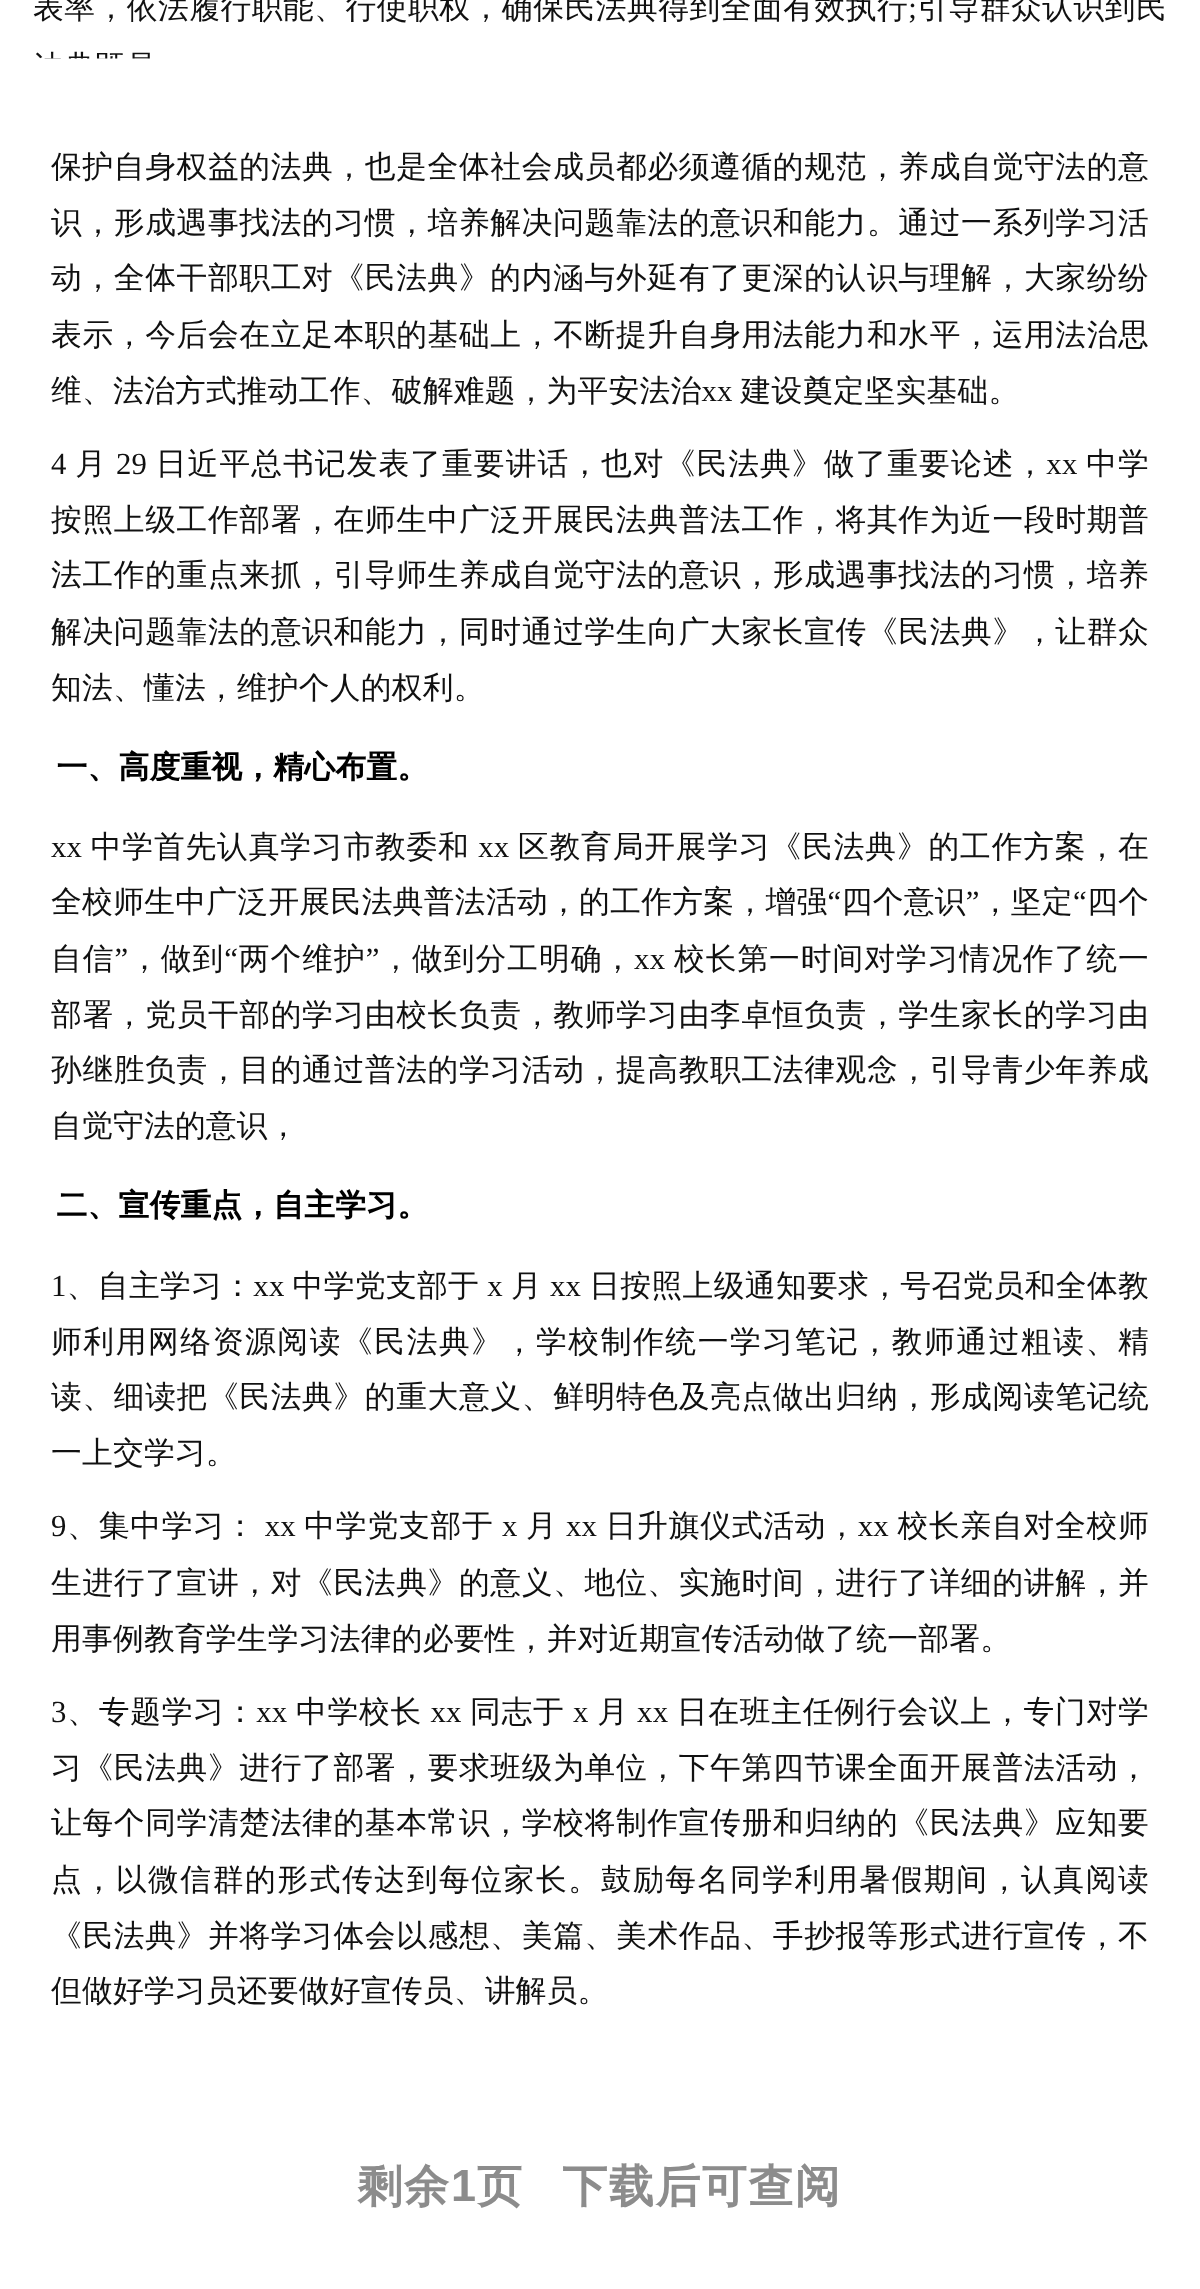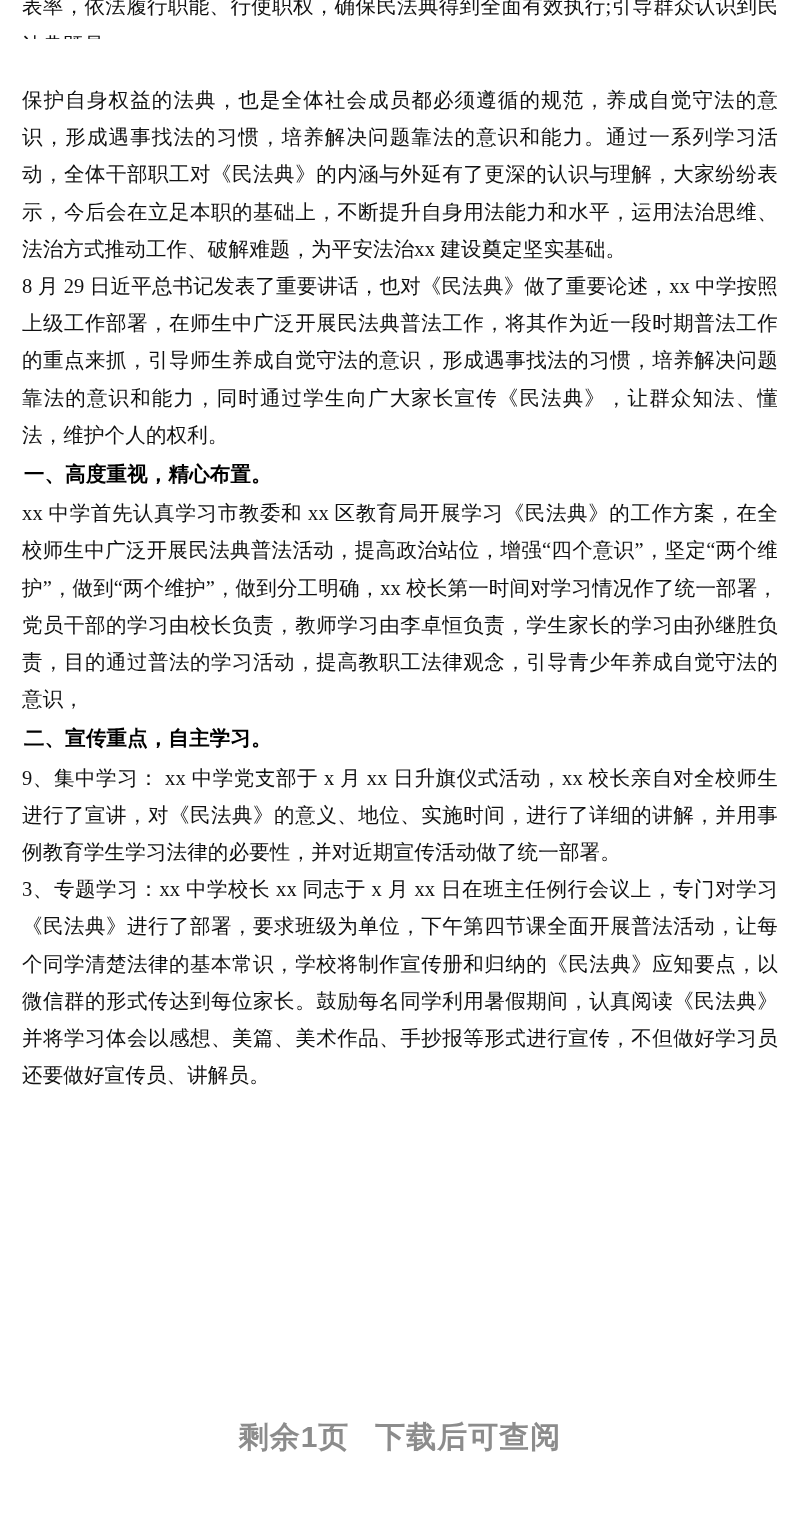--- a/index.html
+++ b/index.html
@@ -38,41 +38,41 @@
     text-align: justify;
     color: #111;
   }
   .doc-body {
     position: absolute;
     left: 22px;
     right: 22px;
     top: 82px;
   }
   .para {
-    margin: 0;
+    margin: 12px;
     font-size: 20.5px;
     line-height: 37.2px;
     letter-spacing: 0.15px;
     text-align: justify;
     text-justify: inter-ideograph;
     color: #111;
   }
   .heading {
-    margin: 2px;
+    margin: 16px;
     font-size: 20.5px;
     line-height: 37.2px;
     font-weight: bold;
     letter-spacing: 0.15px;
     color: #000;
   }
   .footer-note {
     position: absolute;
     left: 0;
     right: 0;
-    bottom: 68px;
+    bottom: 48px;
     text-align: center;
     font-size: 30px;
     font-weight: bold;
     color: #8c8c8c;
     letter-spacing: 1px;
     font-family: "Liberation Sans", sans-serif;
   }
   .footer-note .gap {
     display: inline-block;
     width: 26px;
@@ -82,24 +82,25 @@
 <body>
 
 <div class="page">
 
   <div class="clipped-top">
     <p>表率，依法履行职能、行使职权，确保民法典得到全面有效执行;引导群众认识到民法典既是</p>
   </div>
 
   <div class="doc-body">
     <p class="para">保护自身权益的法典，也是全体社会成员都必须遵循的规范，养成自觉守法的意识，形成遇事找法的习惯，培养解决问题靠法的意识和能力。通过一系列学习活动，全体干部职工对《民法典》的内涵与外延有了更深的认识与理解，大家纷纷表示，今后会在立足本职的基础上，不断提升自身用法能力和水平，运用法治思维、法治方式推动工作、破解难题，为平安法治xx 建设奠定坚实基础。</p>
-    <p class="para">8 月 29 日近平总书记发表了重要讲话，也对《民法典》做了重要论述，xx 中学按照上级工作部署，在师生中广泛开展民法典普法工作，将其作为近一段时期普法工作的重点来抓，引导师生养成自觉守法的意识，形成遇事找法的习惯，培养解决问题靠法的意识和能力，同时通过学生向广大家长宣传《民法典》，让群众知法、懂法，维护个人的权利。</p>
+    <p class="para">4 月 29 日近平总书记发表了重要讲话，也对《民法典》做了重要论述，xx 中学按照上级工作部署，在师生中广泛开展民法典普法工作，将其作为近一段时期普法工作的重点来抓，引导师生养成自觉守法的意识，形成遇事找法的习惯，培养解决问题靠法的意识和能力，同时通过学生向广大家长宣传《民法典》，让群众知法、懂法，维护个人的权利。</p>
     <p class="heading">一、高度重视，精心布置。</p>
-    <p class="para">xx 中学首先认真学习市教委和 xx 区教育局开展学习《民法典》的工作方案，在全校师生中广泛开展民法典普法活动，提高政治站位，增强“四个意识”，坚定“两个维护”，做到“两个维护”，做到分工明确，xx 校长第一时间对学习情况作了统一部署，党员干部的学习由校长负责，教师学习由李卓恒负责，学生家长的学习由孙继胜负责，目的通过普法的学习活动，提高教职工法律观念，引导青少年养成自觉守法的意识，</p>
+    <p class="para">xx 中学首先认真学习市教委和 xx 区教育局开展学习《民法典》的工作方案，在全校师生中广泛开展民法典普法活动，的工作方案，增强“四个意识”，坚定“四个自信”，做到“两个维护”，做到分工明确，xx 校长第一时间对学习情况作了统一部署，党员干部的学习由校长负责，教师学习由李卓恒负责，学生家长的学习由孙继胜负责，目的通过普法的学习活动，提高教职工法律观念，引导青少年养成自觉守法的意识，</p>
     <p class="heading">二、宣传重点，自主学习。</p>
+    <p class="para">1、自主学习：xx 中学党支部于 x 月 xx 日按照上级通知要求，号召党员和全体教师利用网络资源阅读《民法典》，学校制作统一学习笔记，教师通过粗读、精读、细读把《民法典》的重大意义、鲜明特色及亮点做出归纳，形成阅读笔记统一上交学习。</p>
     <p class="para">9、集中学习： xx 中学党支部于 x 月 xx 日升旗仪式活动，xx 校长亲自对全校师生进行了宣讲，对《民法典》的意义、地位、实施时间，进行了详细的讲解，并用事例教育学生学习法律的必要性，并对近期宣传活动做了统一部署。</p>
     <p class="para">3、专题学习：xx 中学校长 xx 同志于 x 月 xx 日在班主任例行会议上，专门对学习《民法典》进行了部署，要求班级为单位，下午第四节课全面开展普法活动，让每个同学清楚法律的基本常识，学校将制作宣传册和归纳的《民法典》应知要点，以微信群的形式传达到每位家长。鼓励每名同学利用暑假期间，认真阅读《民法典》并将学习体会以感想、美篇、美术作品、手抄报等形式进行宣传，不但做好学习员还要做好宣传员、讲解员。</p>
 
   </div>
 
   <div class="footer-note">
     <span>剩余1页</span><span class="gap"></span><span>下载后可查阅</span>
   </div>
 
 </div>

